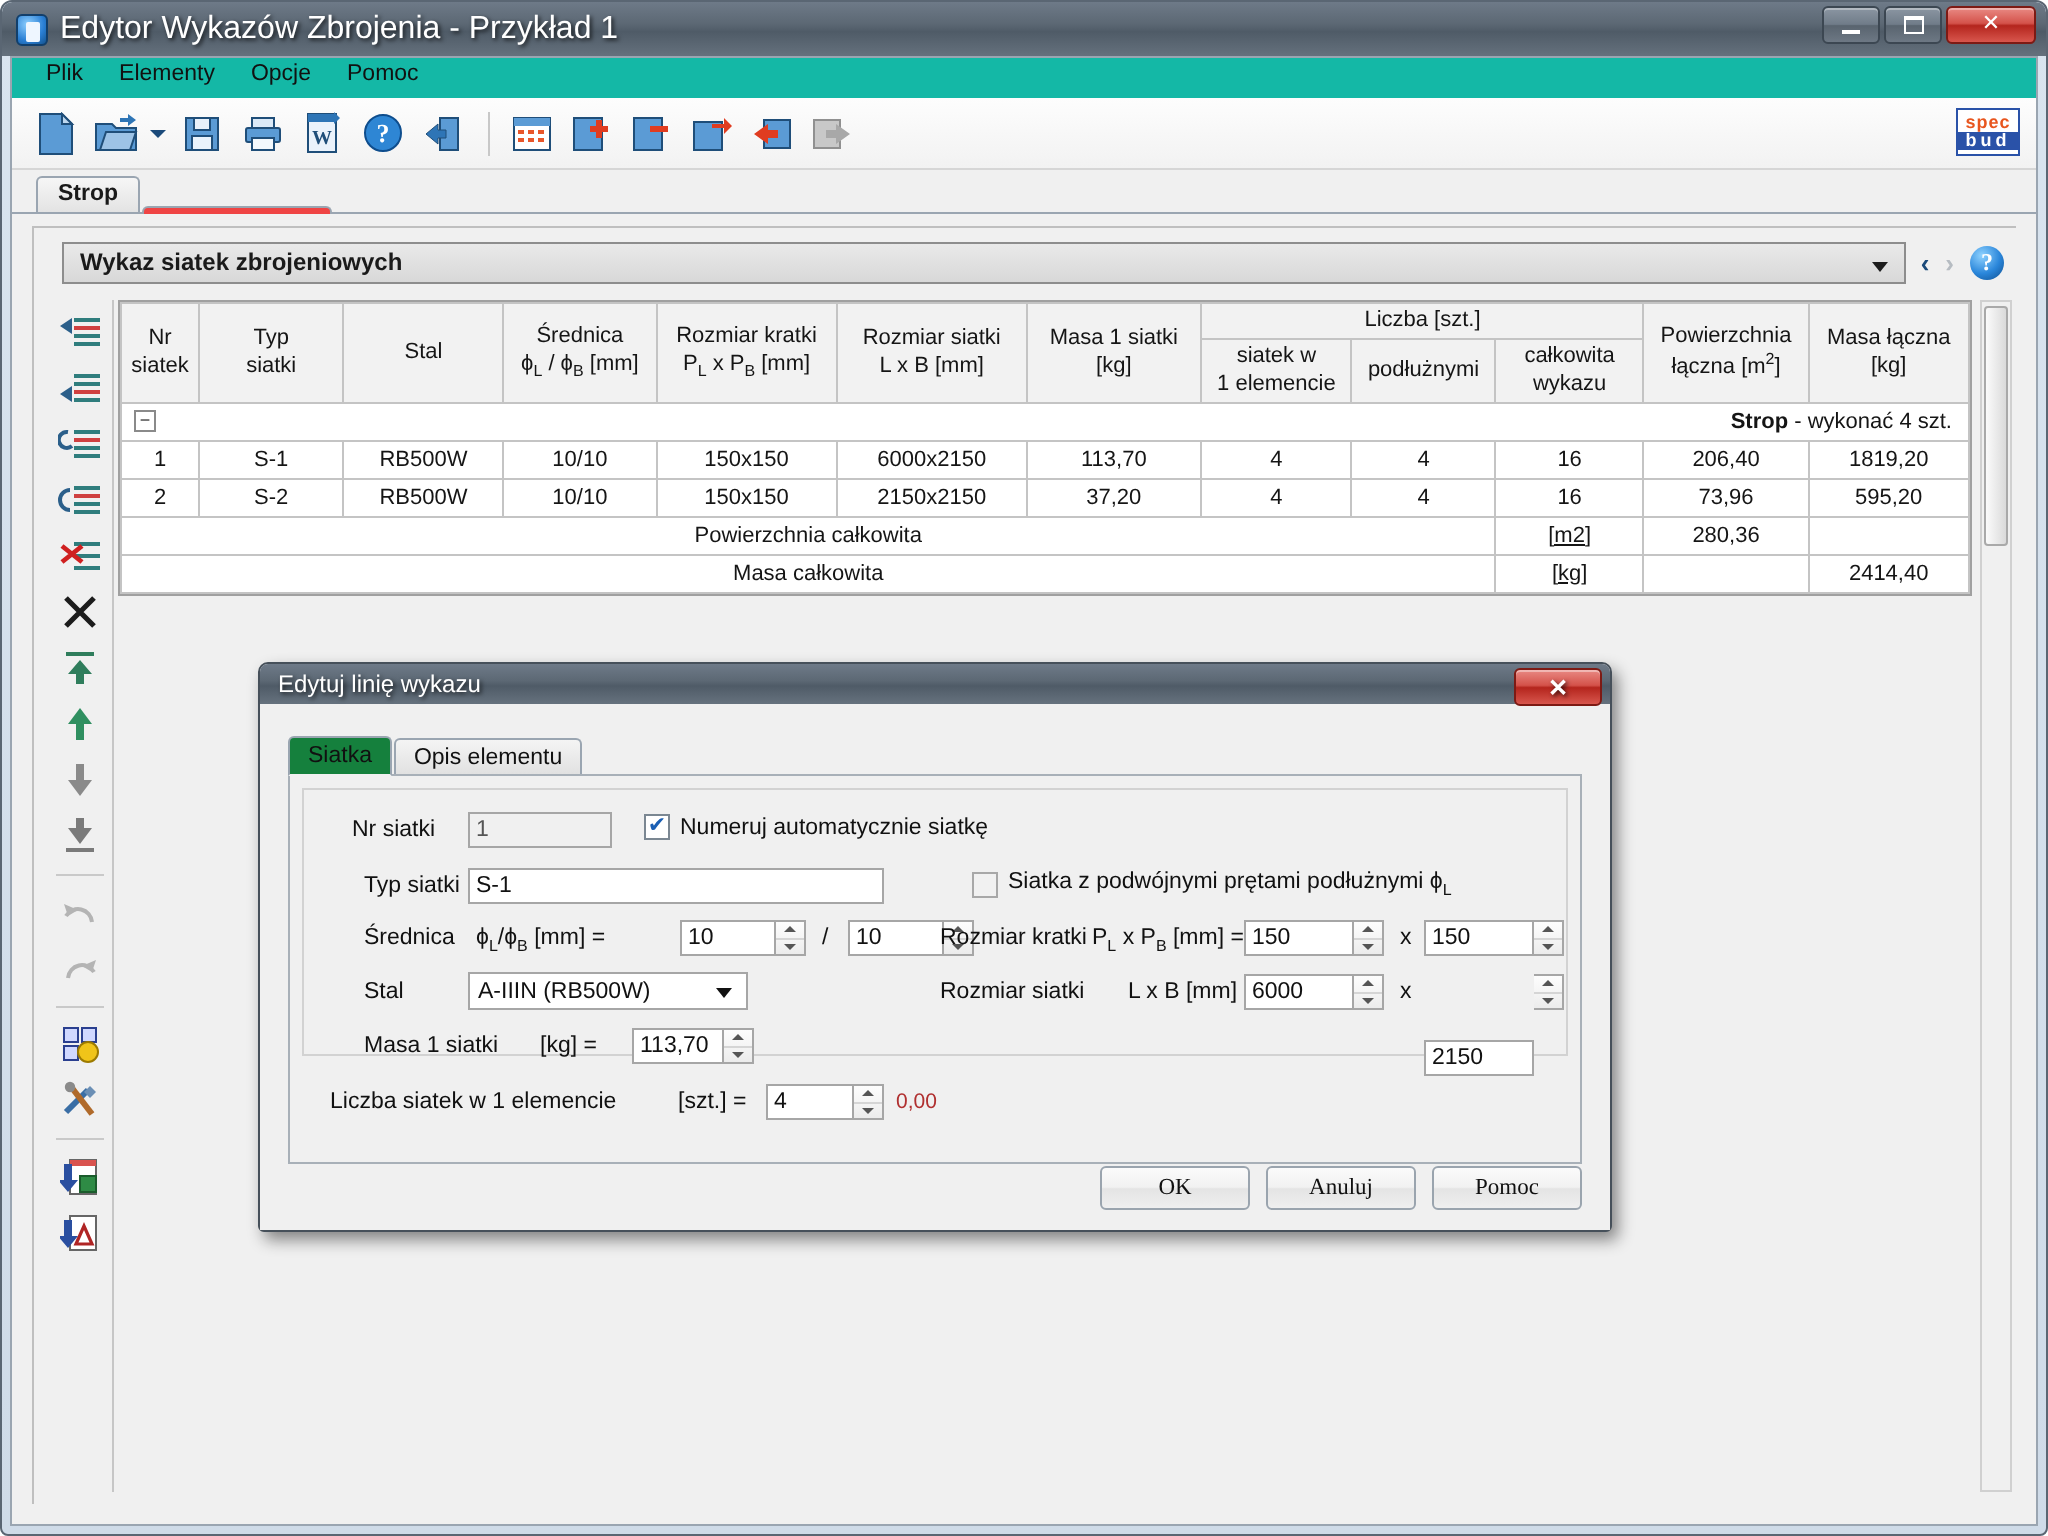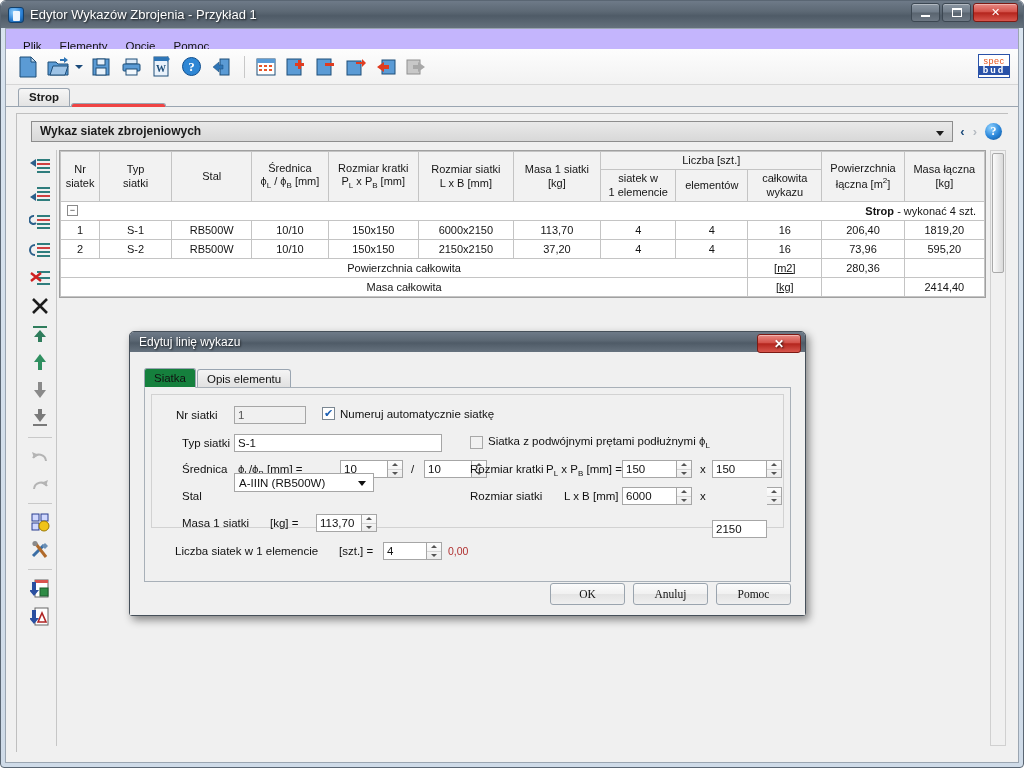--- a/index.html
+++ b/index.html
@@ -41,21 +41,21 @@
     border-radius: 3px;
     background: radial-gradient(circle at 35% 30%, #8fd0ff 0%, #2a7fd4 60%, #14538f 100%);
     border: 1px solid #123f6b;
     position: relative;
   }
   .title-icon::after {
     content: ""; position: absolute; left: 4px; top: 3px;
     width: 7px; height: 10px; background: #eef6ff; border-radius: 1px;
   }
   .title-text {
-    color: #ffffff; font-size: 13px;
+    color: #ffffff; font-size: 16px;
     text-shadow: 1px 1px 2px rgba(0,0,0,.75);
     white-space: nowrap;
   }
   .win-buttons {
     position: absolute; right: 5px; top: 2px;
     display: flex; gap: 2px;
   }
   .wbtn {
     width: 29px; height: 19px;
     border: 1px solid #3c4752;
@@ -69,22 +69,22 @@
     width: 45px;
     background: linear-gradient(180deg,#e98a84 0%, #d4524a 45%, #b4251d 52%, #d8564d 100%);
     border-color: #7d1a14;
   }
   .wbtn .glyph-min { display:block; width:9px; height:2px; background:#fff; margin-top:7px; }
   .wbtn .glyph-max { display:block; width:10px; height:9px; border:1px solid #fff; border-top-width:2px; }
 
   
   .menubar {
     position: absolute; left: 0; top: 0; right: 0; height: 34px;
-    background: #c4b5fd;
-    display: flex; align-items: center; padding-left: 8px;
+    background: #14b8a6;
+    display: flex; padding-left: 8px;
     border-bottom: 1px solid #e2e2e2;
   }
   .menu-item {
     padding: 2px 9px; font-size: 11.5px; color: #111;
     cursor: default;
   }
 
   
   .toolbar {
     position: absolute; left: 0; top: 20px; right: 0; height: 36px;
@@ -239,21 +239,21 @@
   }
 
   
   .logo {
     position: absolute; right: 10px; top: 22px;
     width: 32px; height: 24px;
     background: #ffffff; border: 1px solid #2a52a8;
     display: flex; flex-direction: column; align-items: center; justify-content: center;
     line-height: 1;
   }
-  .logo .spec { color: #e8561f; font-weight: normal; font-size: 9px; letter-spacing: .5px; }
+  .logo .spec { color: #e8561f; font-weight: bold; font-size: 9px; letter-spacing: .5px; }
   .logo .bud { color: #ffffff; background: #2a52a8; font-weight: bold; font-size: 9px;
                letter-spacing: 2px; padding: 0 2px; width: 100%; text-align:center; }
 
   
   .dlg {
     position: absolute; left: 128px; top: 330px; width: 677px; height: 285px;
     background: #f0f0f0;
     border: 1px solid #46505a;
     border-radius: 5px 5px 3px 3px;
     box-shadow: 3px 4px 8px rgba(0,0,0,.45);
@@ -687,21 +687,21 @@
                 <th rowspan="2">
                   <div>Masa łączna</div>
                   <div>[kg]</div>
                 </th>
               </tr>
               <tr>
                 <th>
                   <div style="white-space:pre-line">siatek w
 1 elemencie</div>
                 </th>
-                <th>elementów</th>
+                <th>podłużnymi</th>
                 <th>
                   <div style="white-space:pre-line">całkowita
 wykazu</div>
                 </th>
               </tr>
             </thead>
             <tbody>
               <tr class="grouprow">
                 <td colspan="12">
                   <span class="expander">−</span>
@@ -780,21 +780,21 @@
 
           <div class="lbl-t" style="left:24px; top:14px;">Nr siatki</div>
           <div class="txt readonly" style="left:82px; top:11px; width:72px;">1</div>
           <div class="chk" style="left:170px; top:12px;">
             <span class="chkbox">✔</span>
             <span>Numeruj automatycznie siatkę</span>
           </div>
 
           <div class="lbl-t" style="left:30px; top:42px;">Typ siatki</div>
           <div class="txt" style="left:82px; top:39px; width:208px;">S-1</div>
-          <div class="chk" style="left:318px; top:40px;">
+          <div class="chk" style="left:334px; top:40px;">
             <span class="chkbox unchecked"></span>
             <span>Siatka z podwójnymi prętami podłużnymi ϕ<sub class="sub">L</sub></span>
           </div>
 
           <div class="lbl-t" style="left:30px; top:68px;">Średnica</div>
           <div class="lbl-t" style="left:86px; top:68px;">ϕ<sub class="sub">L</sub>/ϕ<sub class="sub">B</sub> [mm] =</div>
           <div class="txt" style="left:188px; top:65px; width:48px;">10</div>
           <div class="spin" style="left:236px; top:65px;">
               <i></i>
               <i></i>
@@ -814,21 +814,21 @@
               <i></i>
             </div>
           <div class="lbl-t" style="left:548px; top:68px;">x</div>
           <div class="txt" style="left:560px; top:65px; width:55px;">150</div>
           <div class="spin" style="left:615px; top:65px;">
               <i></i>
               <i></i>
             </div>
 
           <div class="lbl-t" style="left:30px; top:95px;">Stal</div>
-          <div class="sel-combo" style="left:82px; top:78px; width:140px;">
+          <div class="sel-combo" style="left:82px; top:91px; width:140px;">
             <span>A-IIIN (RB500W)</span>
             <span class="ar"></span>
           </div>
 
           <div class="lbl-t" style="left:318px; top:95px;">Rozmiar siatki</div>
           <div class="lbl-t" style="left:412px; top:95px;">L x B [mm] =</div>
           <div class="txt" style="left:470px; top:92px; width:55px;">6000</div>
           <div class="spin" style="left:525px; top:92px;">
               <i></i>
               <i></i>
@@ -842,21 +842,21 @@
 
           <div class="lbl-t" style="left:30px; top:122px;">Masa 1 siatki</div>
           <div class="lbl-t" style="left:118px; top:122px;">[kg] =</div>
           <div class="txt" style="left:164px; top:119px; width:46px;">113,70</div>
           <div class="spin" style="left:210px; top:119px;">
               <i></i>
               <i></i>
             </div>
         </div>
 
-        <div class="lbl-t" style="left:30px; top:157px;">Liczba siatek w 1 elemencie</div>
+        <div class="lbl-t" style="left:20px; top:157px;">Liczba siatek w 1 elemencie</div>
         <div class="lbl-t" style="left:194px; top:157px;">[szt.] =</div>
         <div class="txt" style="left:238px; top:154px; width:44px;">4</div>
         <div class="spin" style="left:282px; top:154px;">
             <i></i>
             <i></i>
           </div>
         <div class="warn" style="left:303px; top:157px;">0,00</div>
       </div>
 
       <div class="dlg-buttons">

